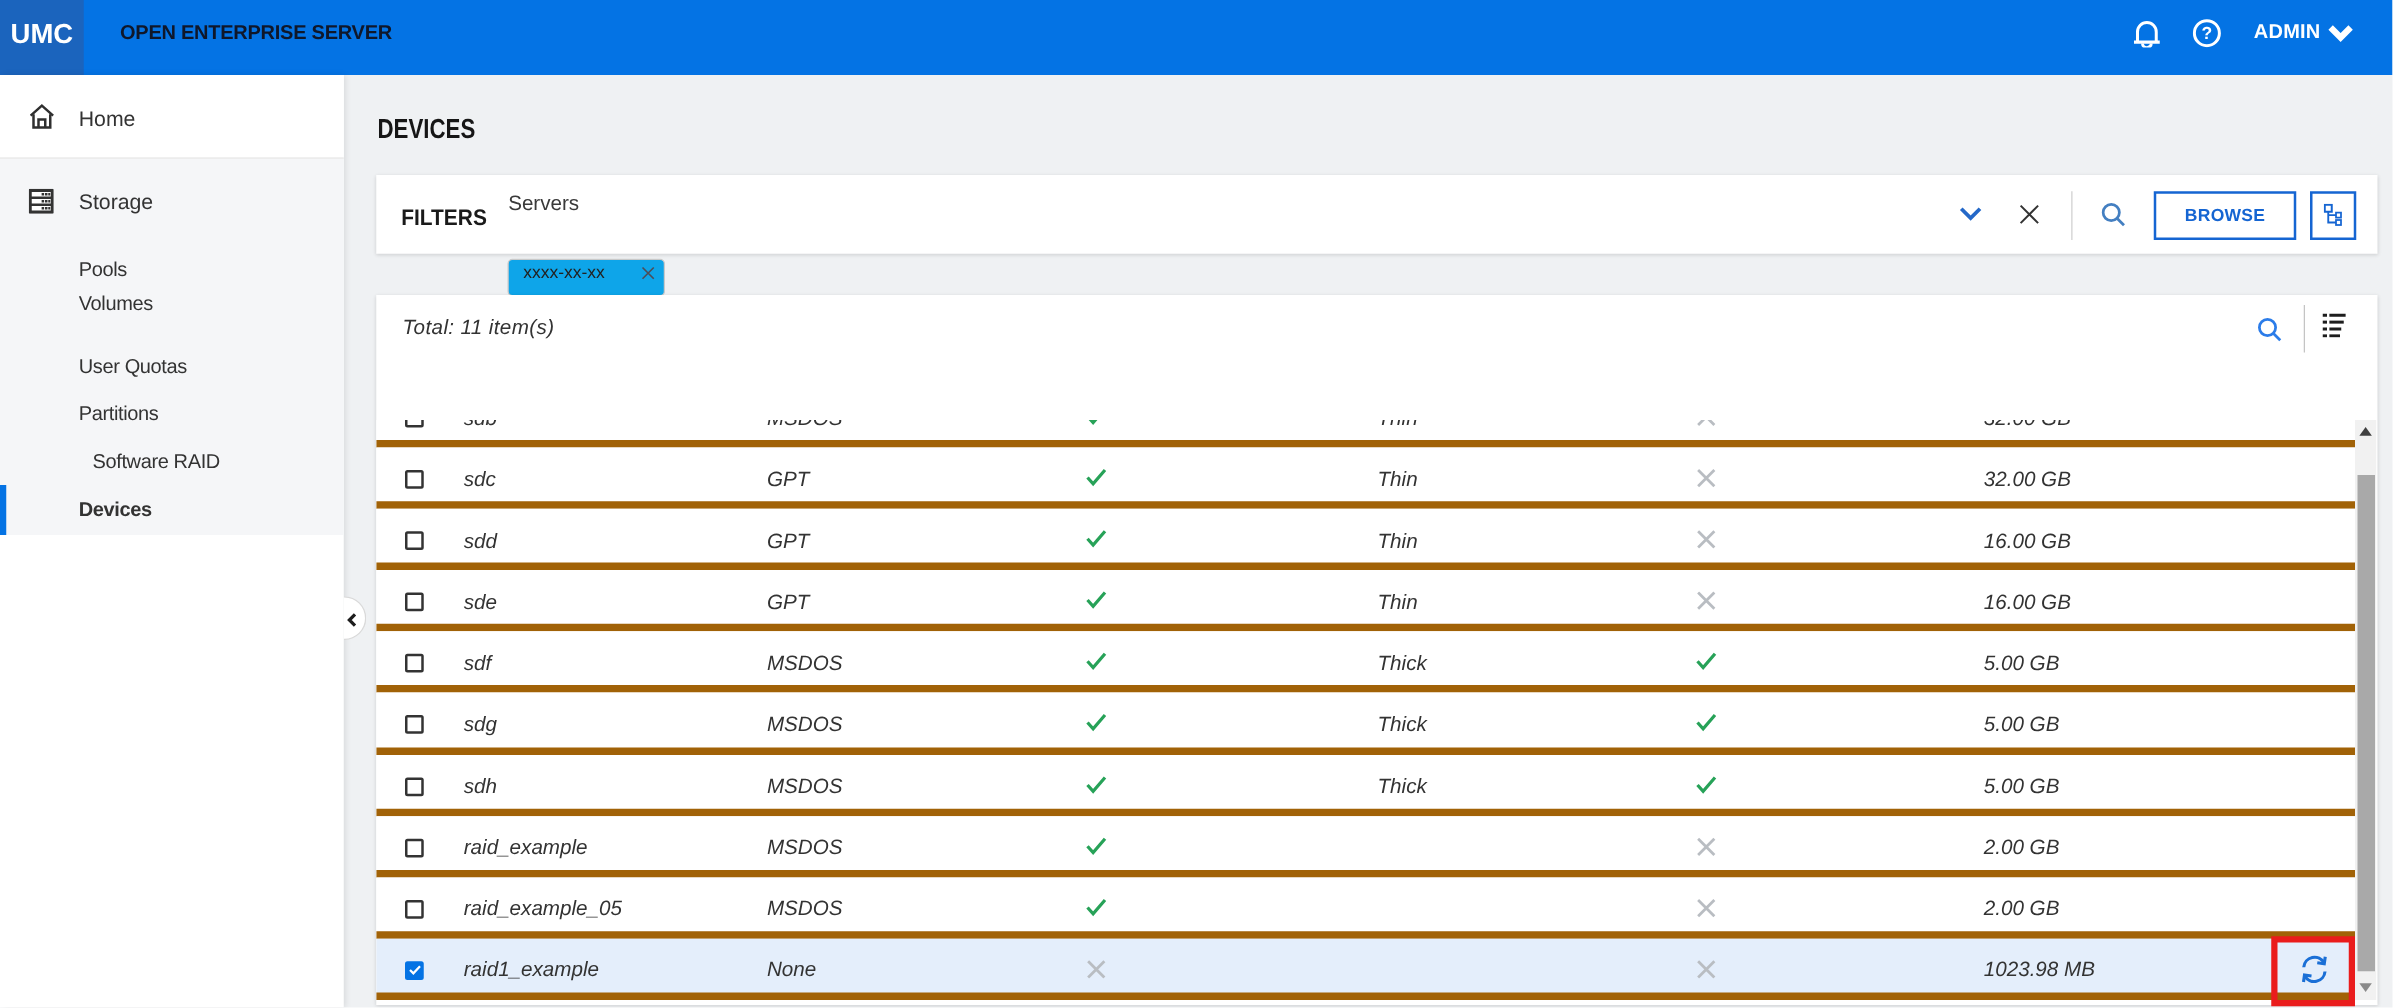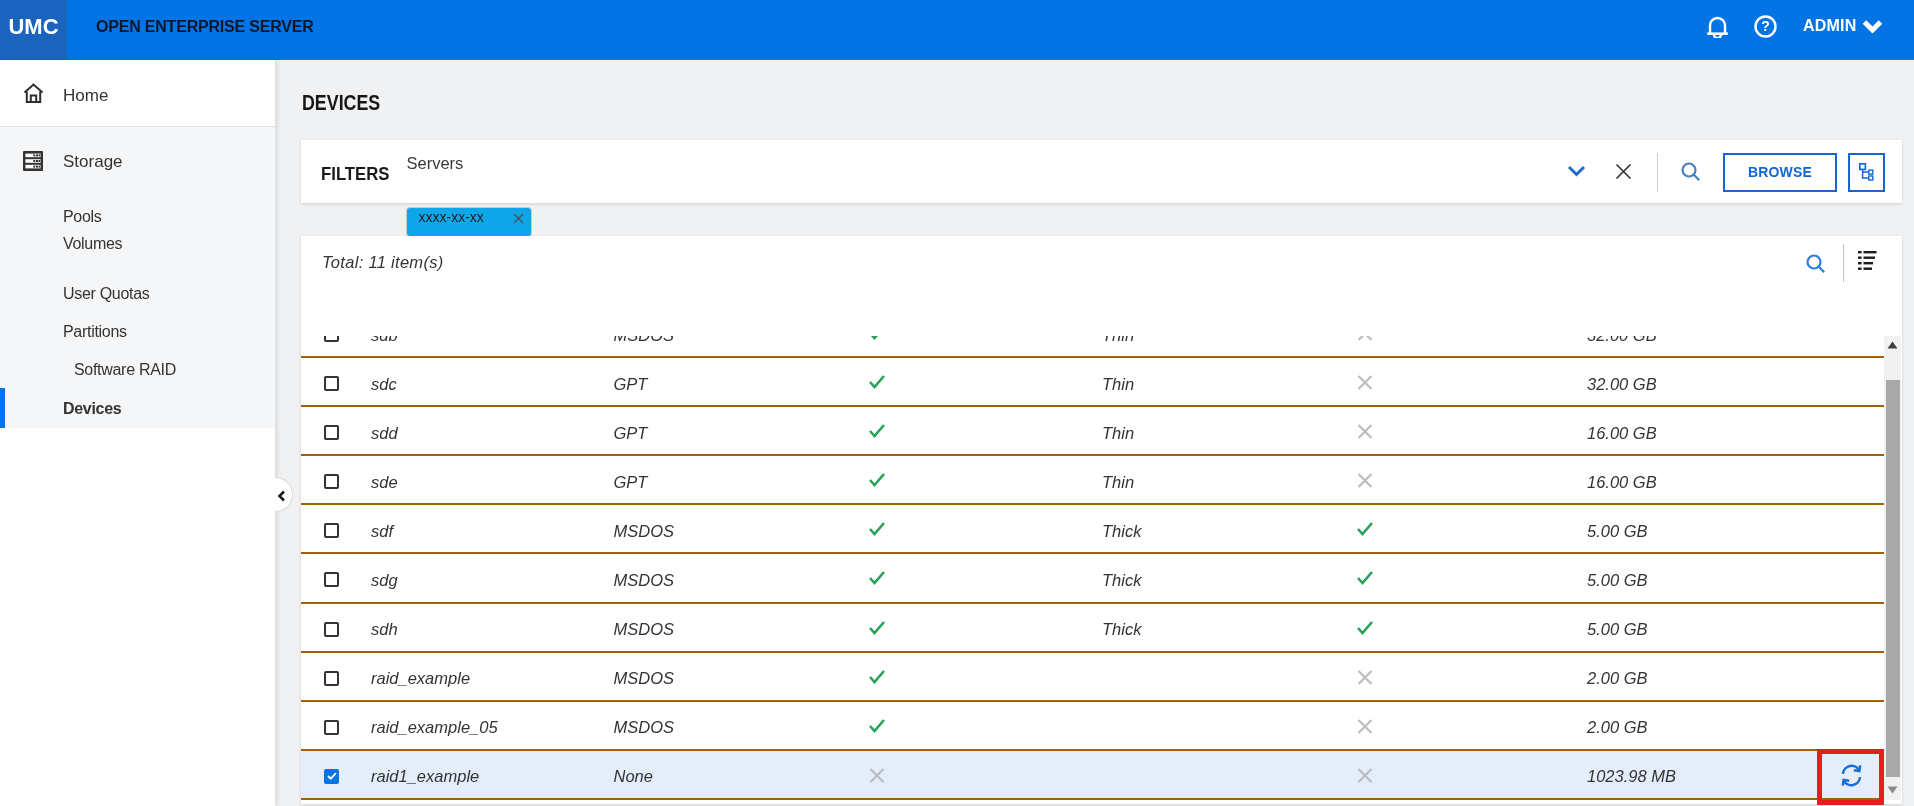--- a/index.html
+++ b/index.html
@@ -52,21 +52,21 @@
 
   
   #thead { position:absolute; left:0; top:58px; width:1601px; height:42px; background:#fff;
            border-top:1px solid #e0e0e0; border-bottom:1px solid #d4d4d4; z-index:3; }
   .hl { position:absolute; top:0; height:42px; line-height:42px; font-weight:bold; font-size:15px;
         color:#252525; letter-spacing:0.4px; }
 
   
   #rowsview { position:absolute; left:0; top:100px; width:1583px; height:464px; overflow:hidden; }
   #rowswrap { position:absolute; left:0; top:-27px; width:1583px; }
-  .row { position:relative; width:1583px; height:49.1px; border-bottom:2px solid #a16207; background:#fff;text-align:center; }
+  .row { position:relative; width:1583px; height:49.1px; border-bottom:6px solid #a16207; background:#fff;text-align:center; }
   .row.sel { background:#e4eefb; }
   .cell { position:absolute; top:1.5px; height:48px; line-height:48px; font-size:16.5px; color:#333; }
   .c-name { left:70px; }
   .c-fmt  { left:312.5px; }
   .c-prov { left:801px; }
   .c-size { left:1286px; }
   .c-init { left:560px; width:32px; text-align:center; }
   .c-shared { left:1048px; width:32px; text-align:center; }
   .ck { position:absolute; left:23px; top:18px; width:15px; height:15px; border:2px solid #333;
         border-radius:2px; background:#fff; }

